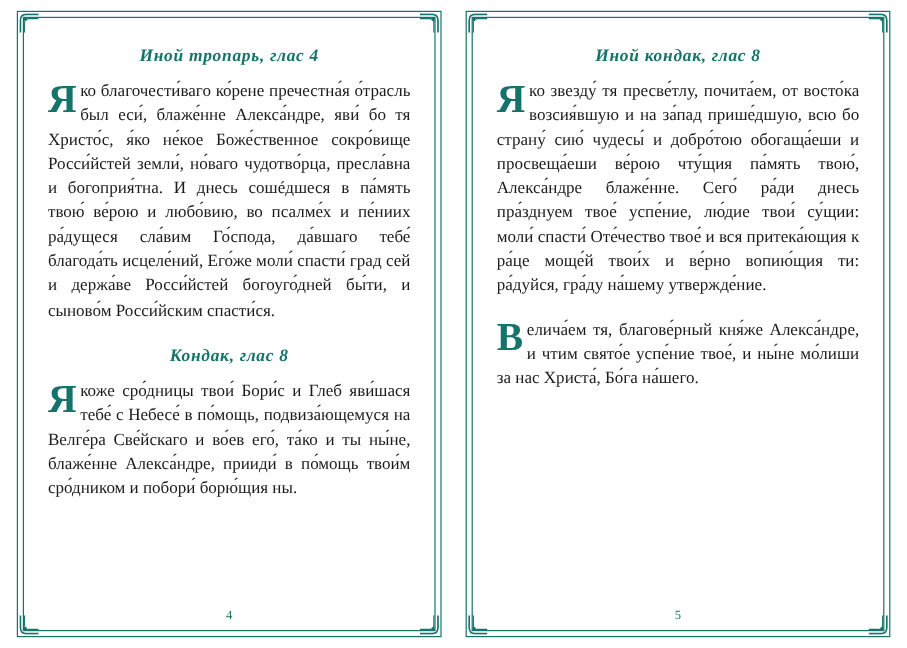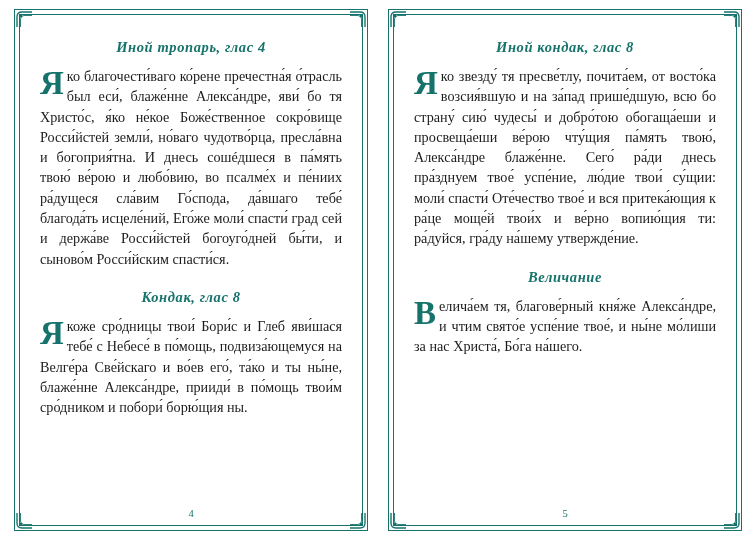--- a/index.html
+++ b/index.html
@@ -202,21 +202,20 @@
     </span>
 
     <div class="content">
 
       <div class="block clearfix">
         <h2 class="heading">Иной кондак, глас 8</h2>
         <p class="para"><span class="dropcap">Я</span><span>ко звезду́ тя пресве́тлу, почита́ем, от восто́ка возсия́вшую и на за́пад при­ше́дшую, всю бо страну́ сию́ чудесы́ и добро́тою обогаща́еши и просвеща́еши ве́рою чту́щия па́мять твою́, Алекса́ндре блаже́нне. Сего́ ра́ди днесь пра́зднуем твое́ успе́ние, лю́дие твои́ су́щии: моли́ спасти́ Оте́чество твое́ и вся притека́­ющия к ра́це моще́й твои́х и ве́рно вопию́­щия ти: ра́дуйся, гра́ду на́шему утверж­де́ние.</span></p>
       </div>
 
       <div class="block clearfix">
-        <h2 class="heading second">Величание</h2>
         <p class="para"><span class="dropcap">В</span><span>елича́ем тя, благове́рный кня́же Алек­са́ндре, и чтим свято́е успе́ние твое́, и ны́не мо́лиши за нас Христа́, Бо́га на́­шего.</span></p>
       </div>
 
     </div>
 
     <div class="folio">5</div>
   </div>
 
 </div>
 

